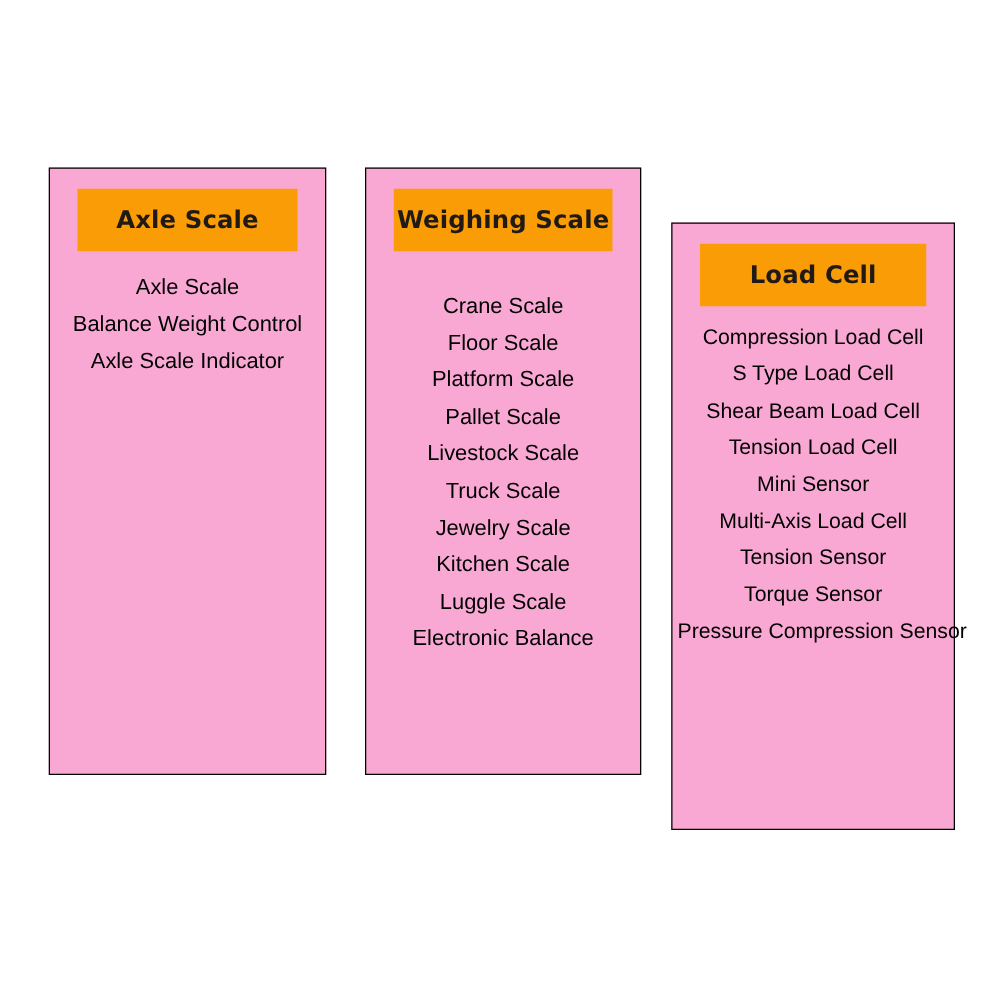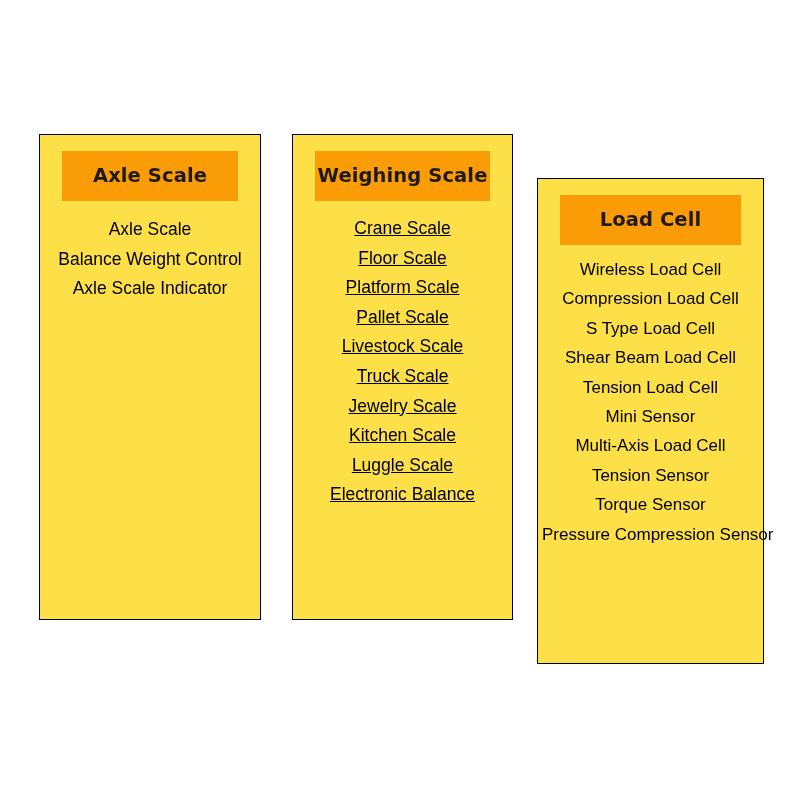--- a/index.html
+++ b/index.html
@@ -18,21 +18,21 @@
   #canvas {
     position: relative;
     width: 800px;
     height: 800px;
     background: #ffffff;
   }
 
   .category-card {
     position: absolute;
     box-sizing: border-box;
-    background: #fde047;
+    background: #f9a8d4;
     border: 1.6px solid #000000;
     top: 134px;
     height: 486px;
   }
 
   
   #card-axle-scale      { left: 39px;  width: 222px; }
   #card-weighing-scale  { left: 292px; width: 221px; }
   #card-load-cell       { left: 537px; width: 227px; margin-top: 44px; }
 
@@ -63,21 +63,21 @@
     position: absolute;
     left: 4px;
     right: 4px;
     list-style: none;
     margin: 0;
     padding: 0;
     text-align: center;
   }
 
   #card-axle-scale .card-list     { top: 80px; }
-  #card-weighing-scale .card-list { top: 79px; text-decoration: underline; }
+  #card-weighing-scale .card-list { top: 95px; }
   #card-load-cell .card-list      { top: 76px; }
 
   .card-list-item {
     font-family: "Liberation Sans", sans-serif;
     font-size: 17.5px;
     font-weight: 400;
     color: #000000;
     line-height: 29.6px;
     height: 29.6px;
     white-space: nowrap;
@@ -121,21 +121,20 @@
       <li class="card-list-item">Luggle Scale</li>
       <li class="card-list-item">Electronic Balance</li>
     </ul>
   </section>
 
   <section class="category-card" id="card-load-cell">
     <div class="card-header">
       <span class="card-header-label">Load Cell</span>
     </div>
     <ul class="card-list">
-      <li class="card-list-item">Wireless Load Cell</li>
       <li class="card-list-item">Compression Load Cell</li>
       <li class="card-list-item">S Type Load Cell</li>
       <li class="card-list-item">Shear Beam Load Cell</li>
       <li class="card-list-item">Tension Load Cell</li>
       <li class="card-list-item">Mini Sensor</li>
       <li class="card-list-item">Multi-Axis Load Cell</li>
       <li class="card-list-item">Tension Sensor</li>
       <li class="card-list-item">Torque Sensor</li>
       <li class="card-list-item">Pressure Compression Sensor</li>
     </ul>

